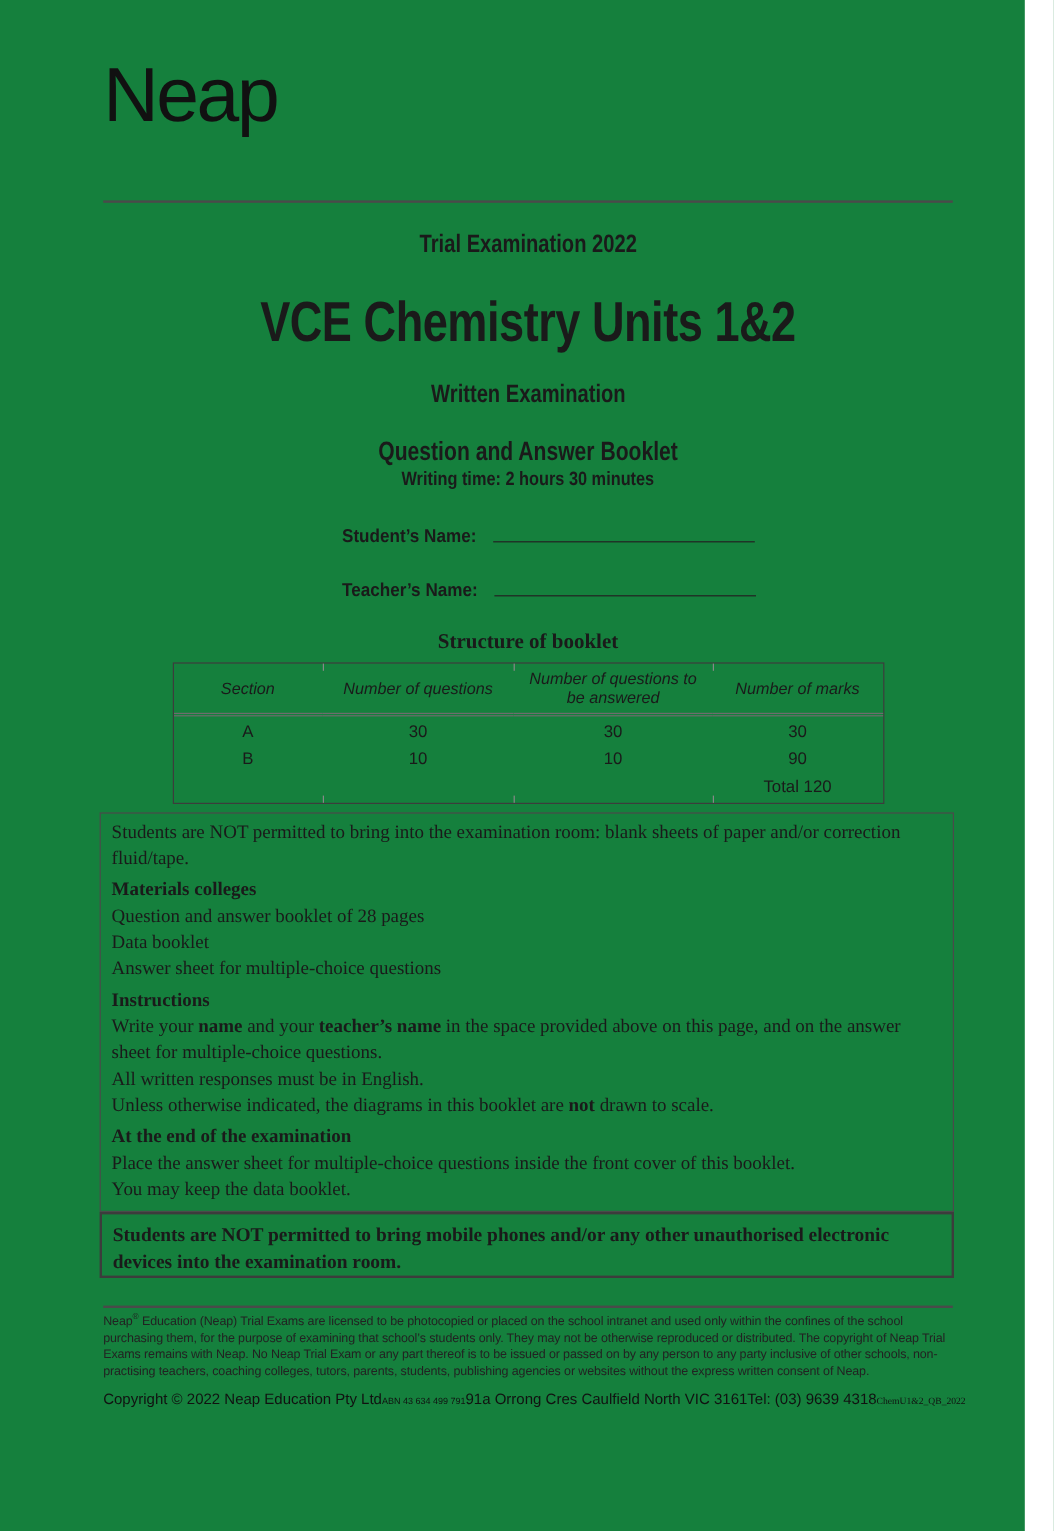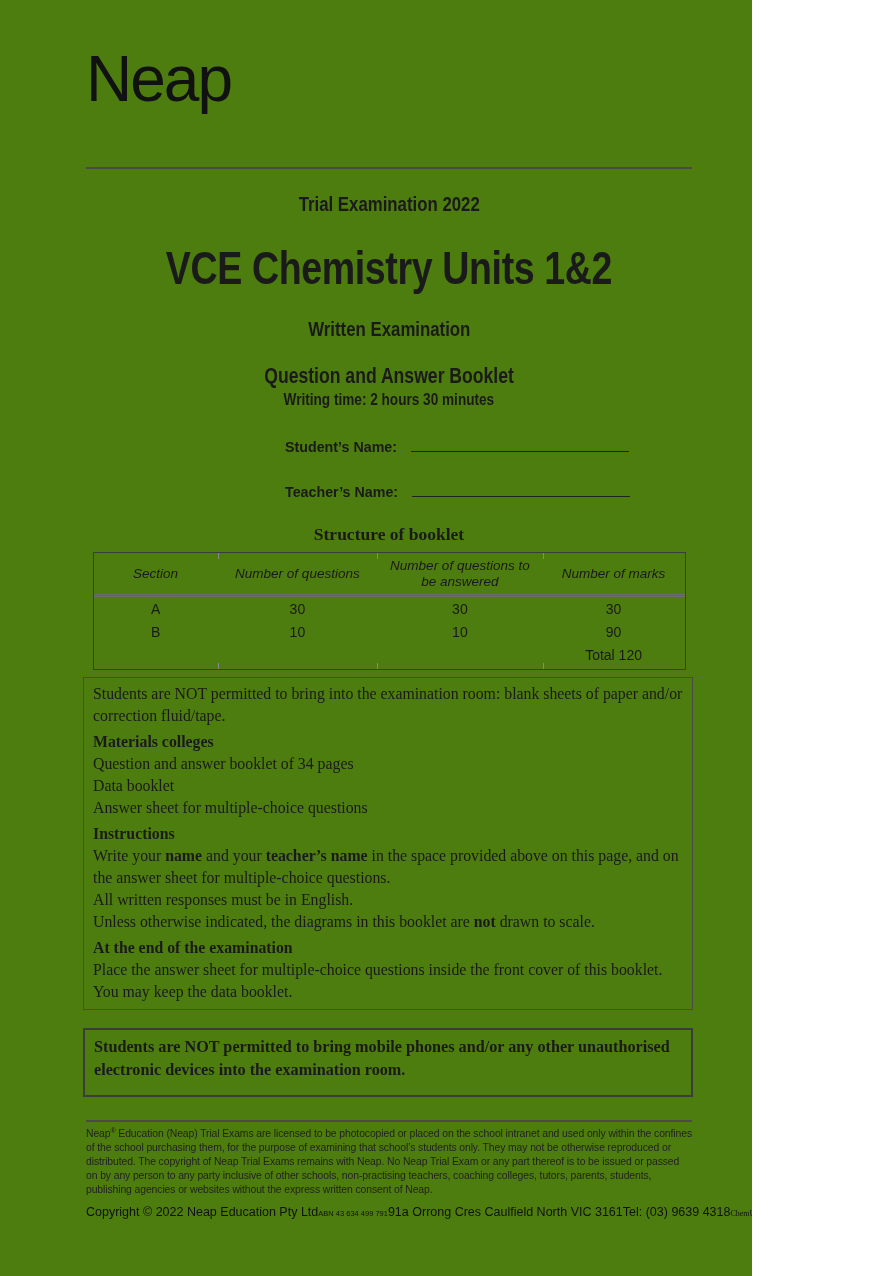--- a/index.html
+++ b/index.html
@@ -1,19 +1,19 @@
 <!DOCTYPE html>
 <html><head>
 <meta charset="utf-8">
 <style>
   html,body{margin:0;padding:0;background:#ffffff;}
   .page{
     position:relative;
-    width:752px;height:1276px;
-    background:#4d7c0f;
+    width:854px;height:1276px;
+    background:#15803d;
     overflow:hidden;
     font-family:"Liberation Serif", serif;
     color:#1a1a1a;
     box-sizing:border-box;
   }
   .content{margin:0 60px 0 86px;}
 
   
   .logo{
     margin-top:36px;
@@ -82,24 +82,23 @@
   .rules-box{
     margin-top:7px;
     margin-left:-3px;margin-right:-1px;
     border:1.6px solid #4a4a4a;
     padding:5px 9px 6px 9px;
     font-size:15.8px;line-height:22px;
   }
   .box-para{margin:0;}
   .box-heading{font-weight:700;margin-top:4px;}
   .warning-box{
-    margin-top:18px;
     margin-left:-3px;margin-right:-1px;
     border:2.2px solid #3c3c3c;
-    padding:6px 9px 14px 9px;
+    padding:6px 9px 0 9px;
     font-size:16.2px;line-height:22.5px;font-weight:700;
   }
 
   
   .disclaimer{
     margin-top:5px;
     font-family:"Liberation Sans", sans-serif;
     font-size:10.4px;line-height:14px;color:#222;
     letter-spacing:-0.1px;
   }
@@ -197,21 +196,21 @@
             <td colspan="3"></td>
             <td>Total 120</td>
           </tr>
         </tbody>
       </table>
     </div>
 
     <div class="rules-box">
         <div class="box-para"><span>Students are NOT permitted to bring into the examination room: blank sheets of paper and/or correction fluid/tape.</span></div>
         <div class="box-heading"><span>Materials colleges</span></div>
-        <div class="box-para"><span>Question and answer booklet of 34 pages</span></div>
+        <div class="box-para"><span>Question and answer booklet of 28 pages</span></div>
         <div class="box-para"><span>Data booklet</span></div>
         <div class="box-para"><span>Answer sheet for multiple-choice questions</span></div>
         <div class="box-heading"><span>Instructions</span></div>
         <div class="box-para"><span>Write your </span><span style="font-weight: 700;">name</span><span> and your </span><span style="font-weight: 700;">teacher’s name</span><span> in the space provided above on this page, and on the answer sheet for multiple-choice questions.</span></div>
         <div class="box-para"><span>All written responses must be in English.</span></div>
         <div class="box-para"><span>Unless otherwise indicated, the diagrams in this booklet are </span><span style="font-weight: 700;">not</span><span> drawn to scale.</span></div>
         <div class="box-heading"><span>At the end of the examination</span></div>
         <div class="box-para"><span>Place the answer sheet for multiple-choice questions inside the front cover of this booklet.</span></div>
         <div class="box-para"><span>You may keep the data booklet.</span></div>
       </div>

